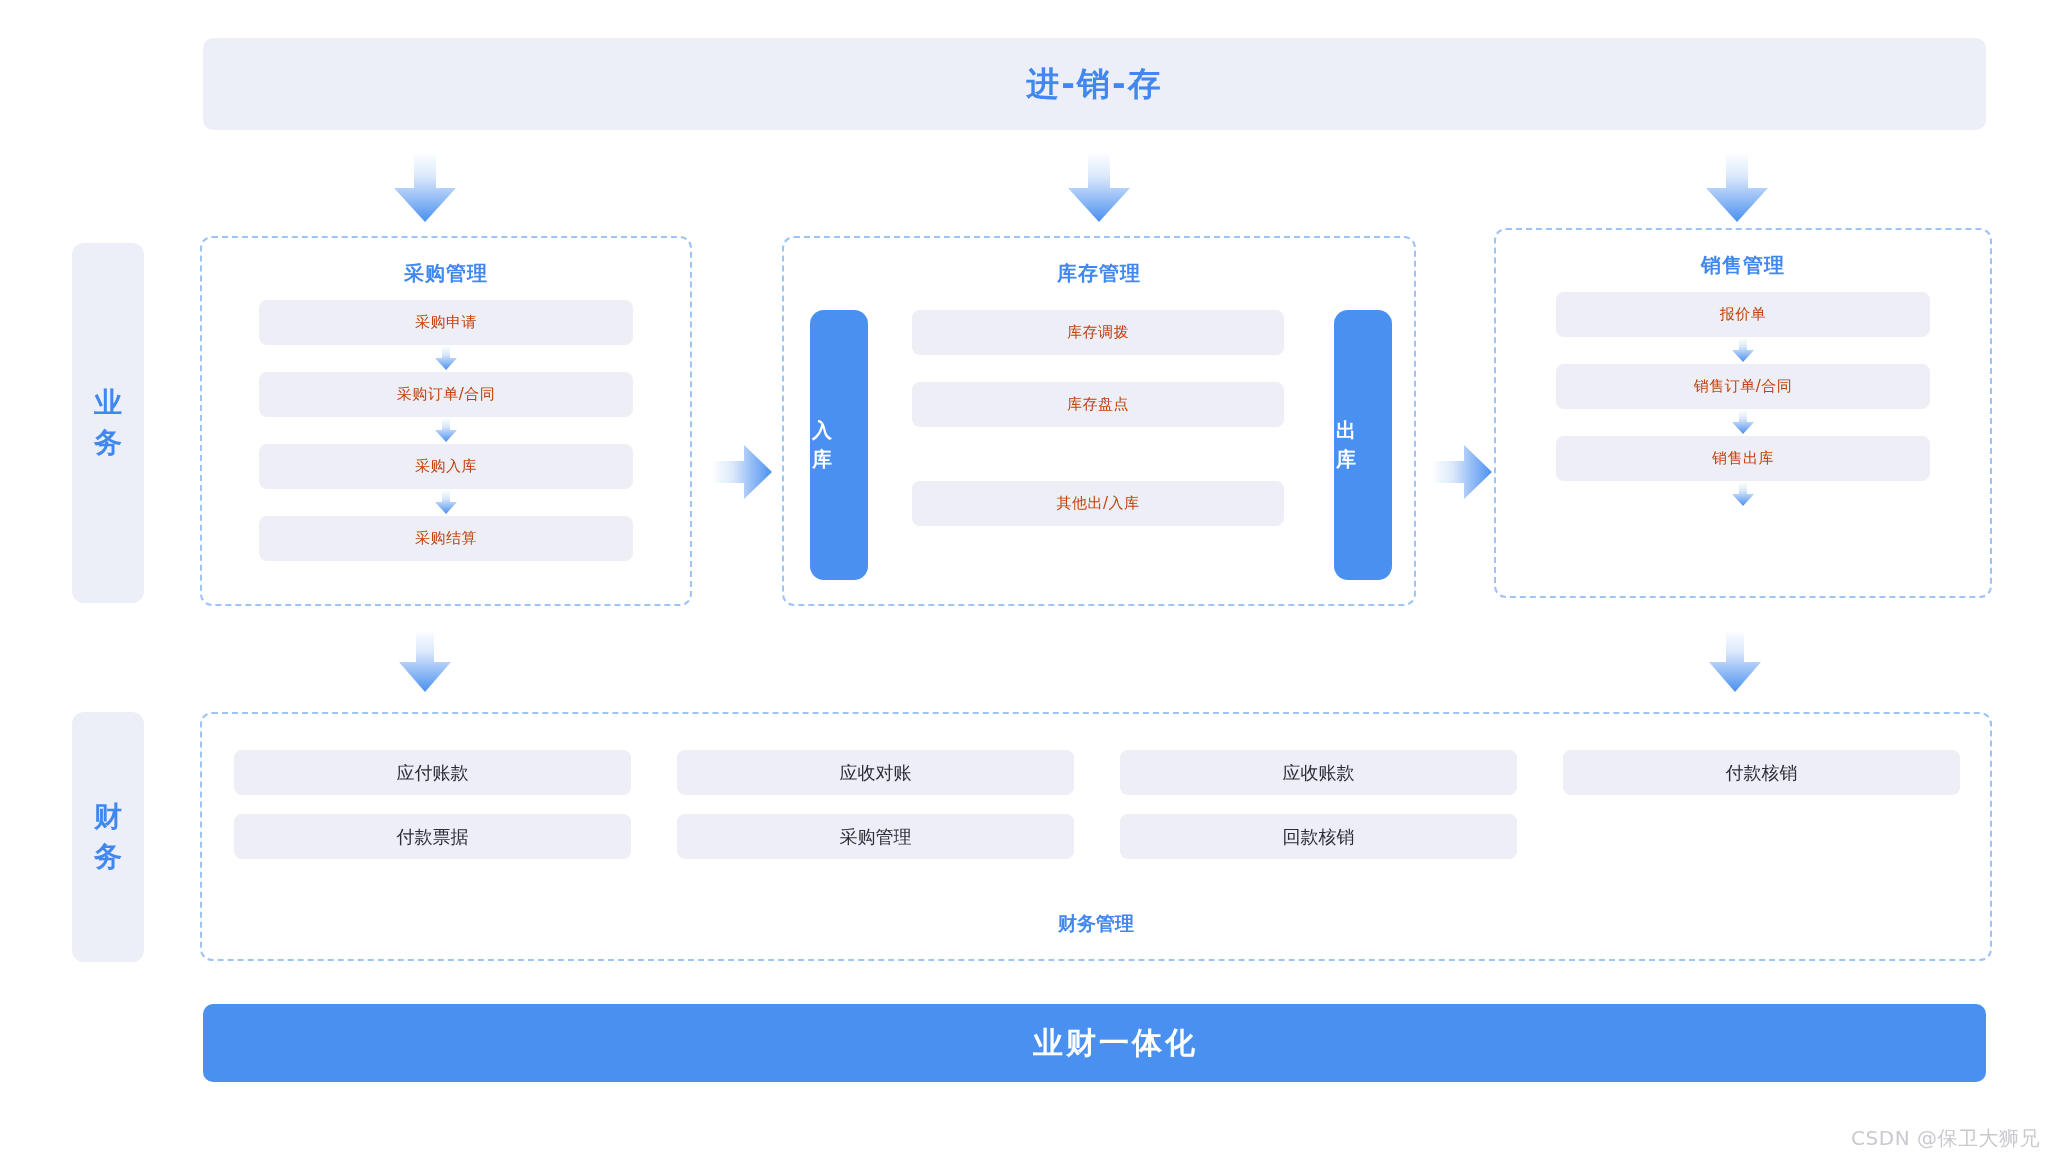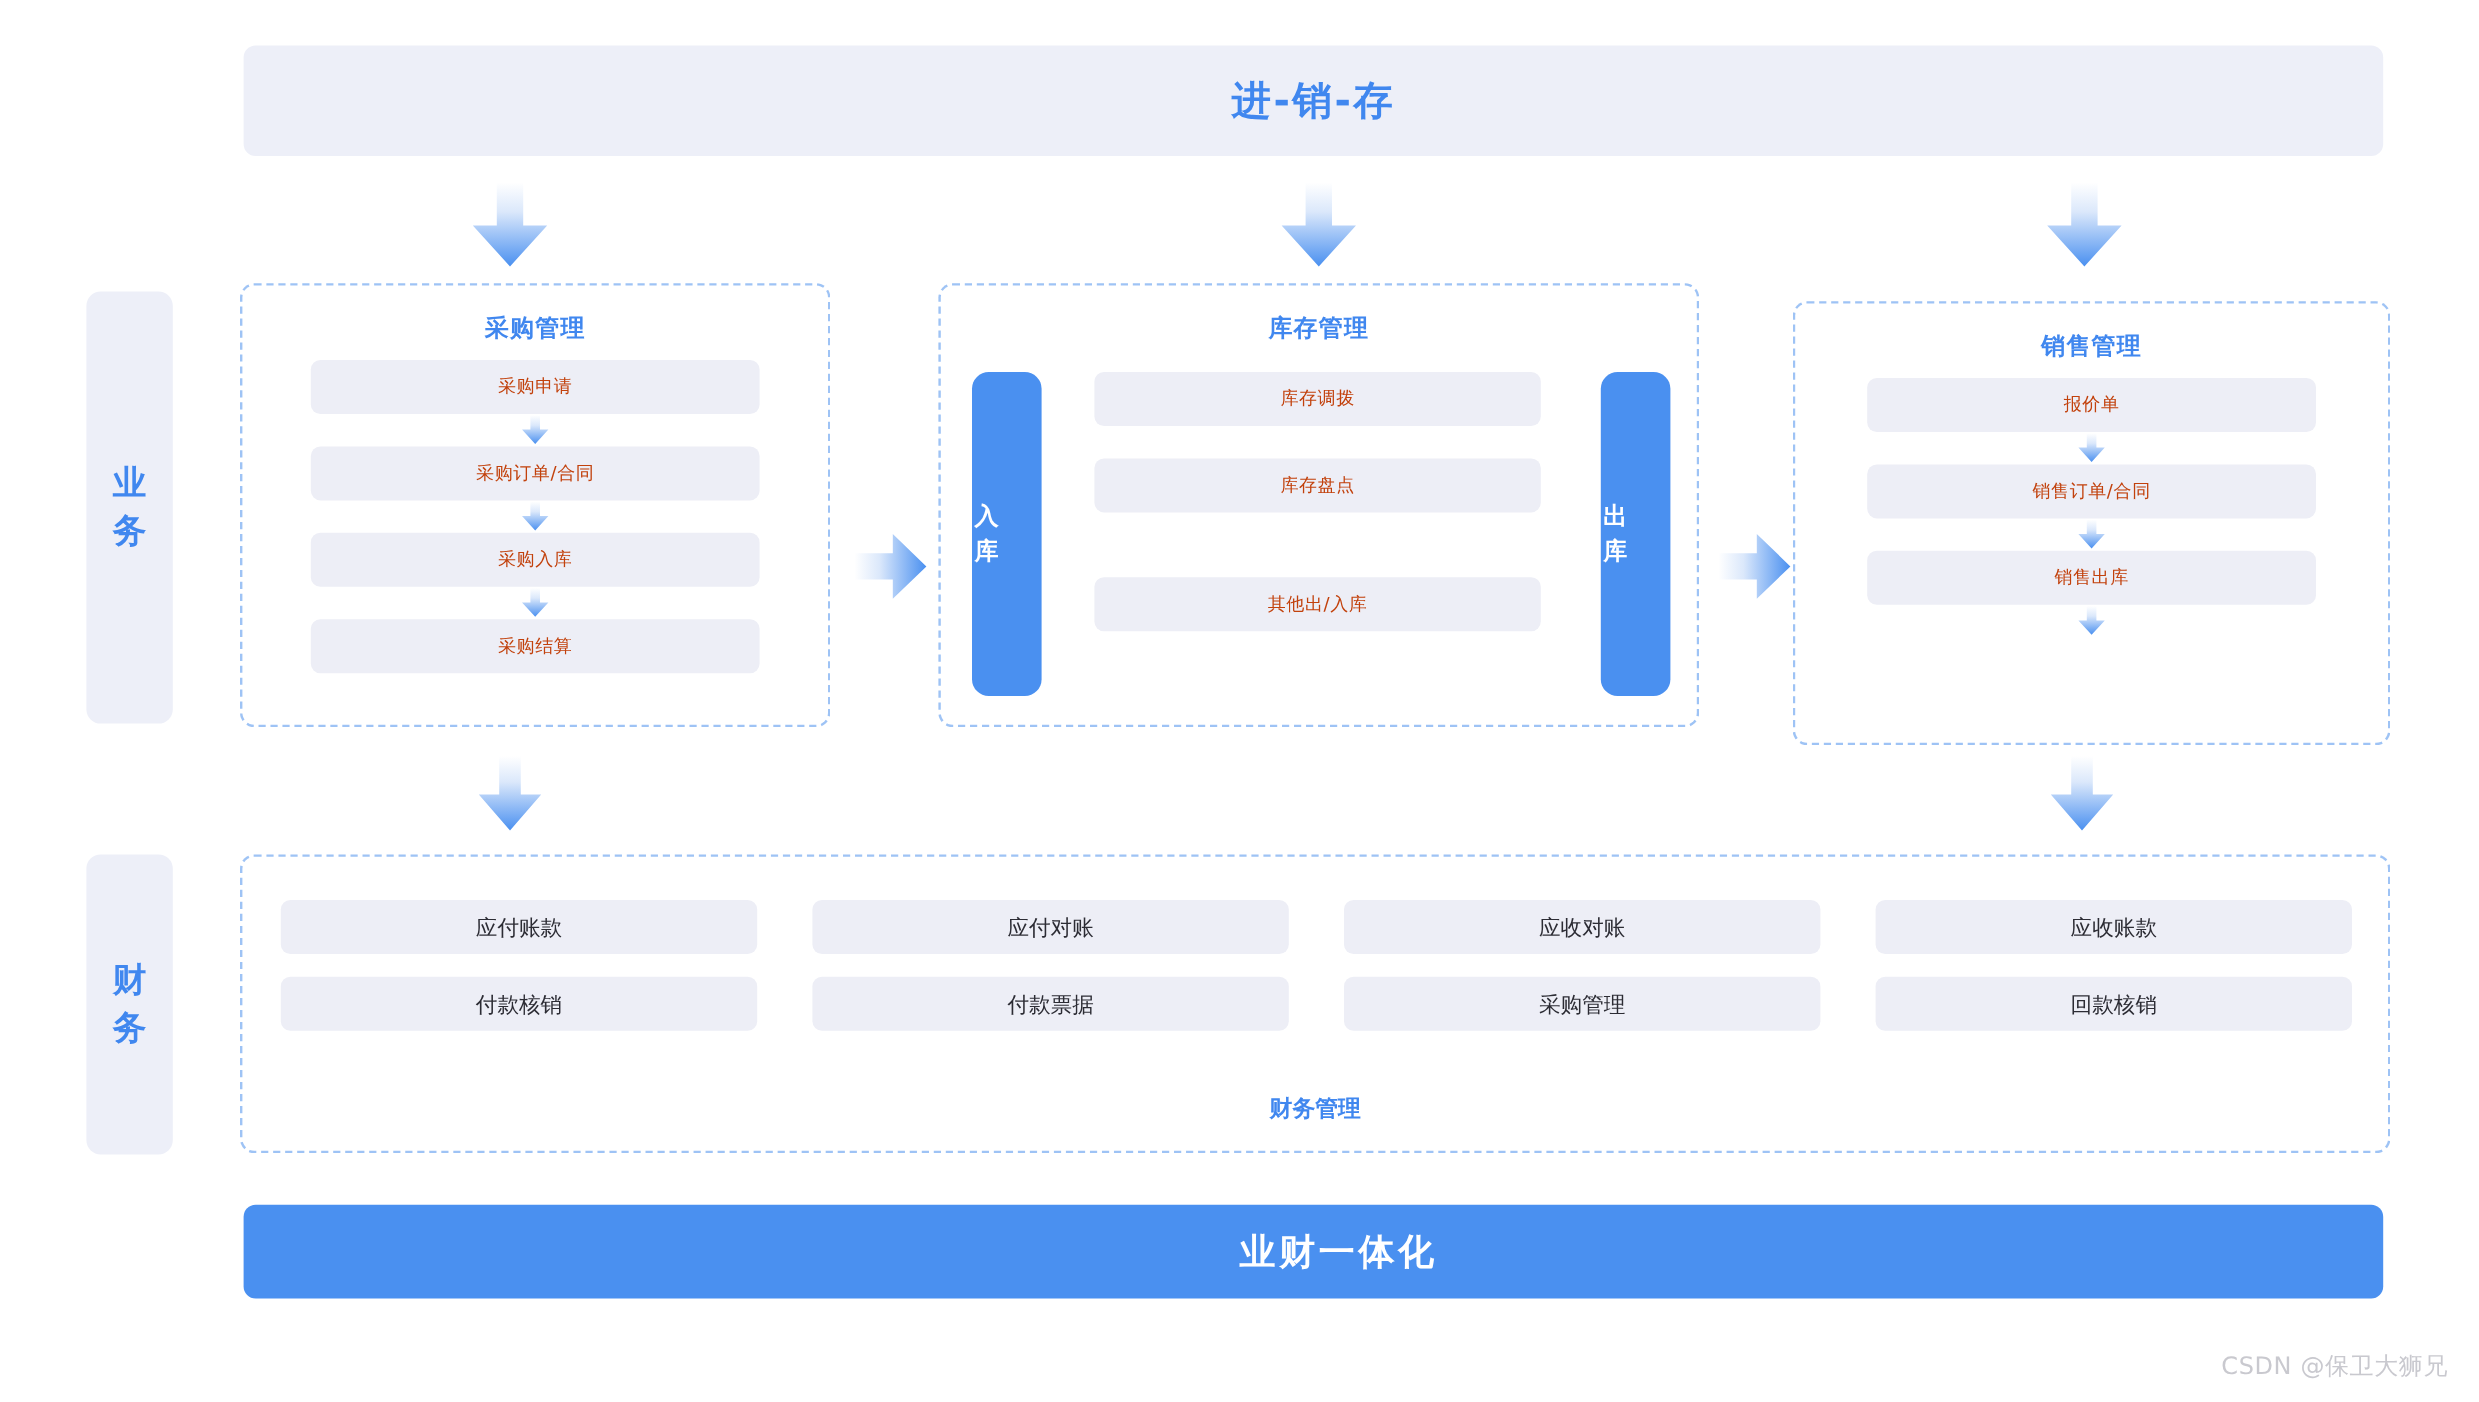--- a/index.html
+++ b/index.html
@@ -51,21 +51,21 @@
 
   
   .panel {
     position: absolute;
     border: 2px dashed #9ec3f5;
     border-radius: 12px;
     background: #ffffff;
   }
   .panel-purchase  { left: 200px;  top: 236px; width: 492px;  height: 370px; }
   .panel-inventory { left: 782px;  top: 236px; width: 634px;  height: 370px; }
-  .panel-sales     { left: 1494px; top: 251px; width: 498px;  height: 370px; }
+  .panel-sales     { left: 1494px; top: 228px; width: 498px;  height: 370px; }
   .panel-finance   { left: 200px;  top: 712px; width: 1792px; height: 249px; }
 
   .panel-title {
     position: absolute;
     left: 0; right: 0; top: 22px;
     text-align: center;
     color: #4087ef;
     font-size: 20px;
     font-weight: bold;
     letter-spacing: 1px;
@@ -300,21 +300,20 @@
   <svg class="big-arrow" style="left:396px; top:630px;" width="58" height="64" viewBox="0 0 58 64">
     <polygon points="20,0 38,0 38,32 55,32 29,62 3,32 20,32" fill="url(#gradDown)"></polygon>
   </svg>
   <svg class="big-arrow" style="left:1706px; top:630px;" width="58" height="64" viewBox="0 0 58 64">
     <polygon points="20,0 38,0 38,32 55,32 29,62 3,32 20,32" fill="url(#gradDown)"></polygon>
   </svg>
 
   <div class="panel panel-finance">
     <div class="fin-grid">
       <div class="fin-chip">应付账款</div>
-      <div class="fin-chip">应付对账</div>
       <div class="fin-chip">应收对账</div>
       <div class="fin-chip">应收账款</div>
       <div class="fin-chip">付款核销</div>
       <div class="fin-chip">付款票据</div>
       <div class="fin-chip">采购管理</div>
       <div class="fin-chip">回款核销</div>
     </div>
     <div class="fin-title">财务管理</div>
   </div>
 

